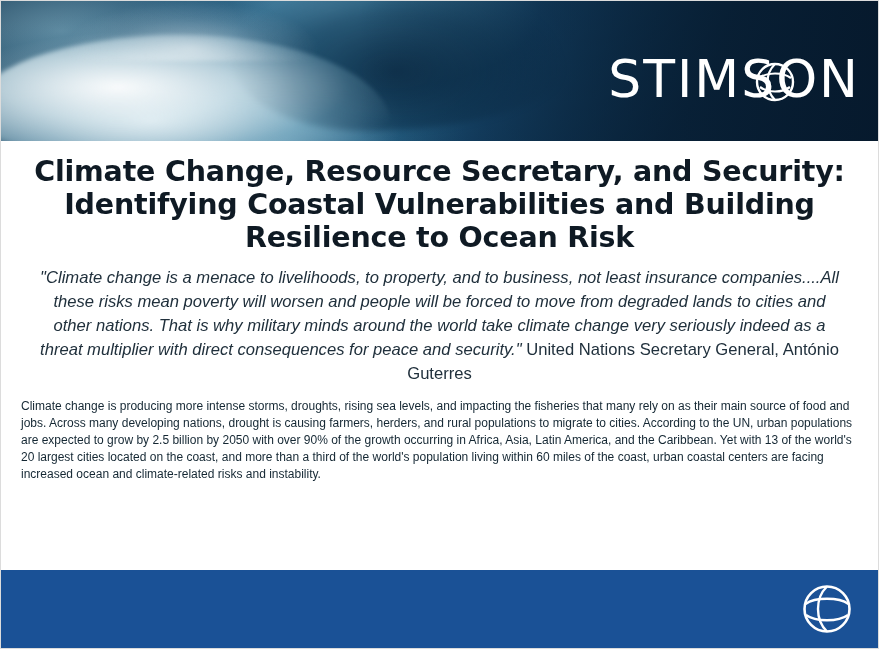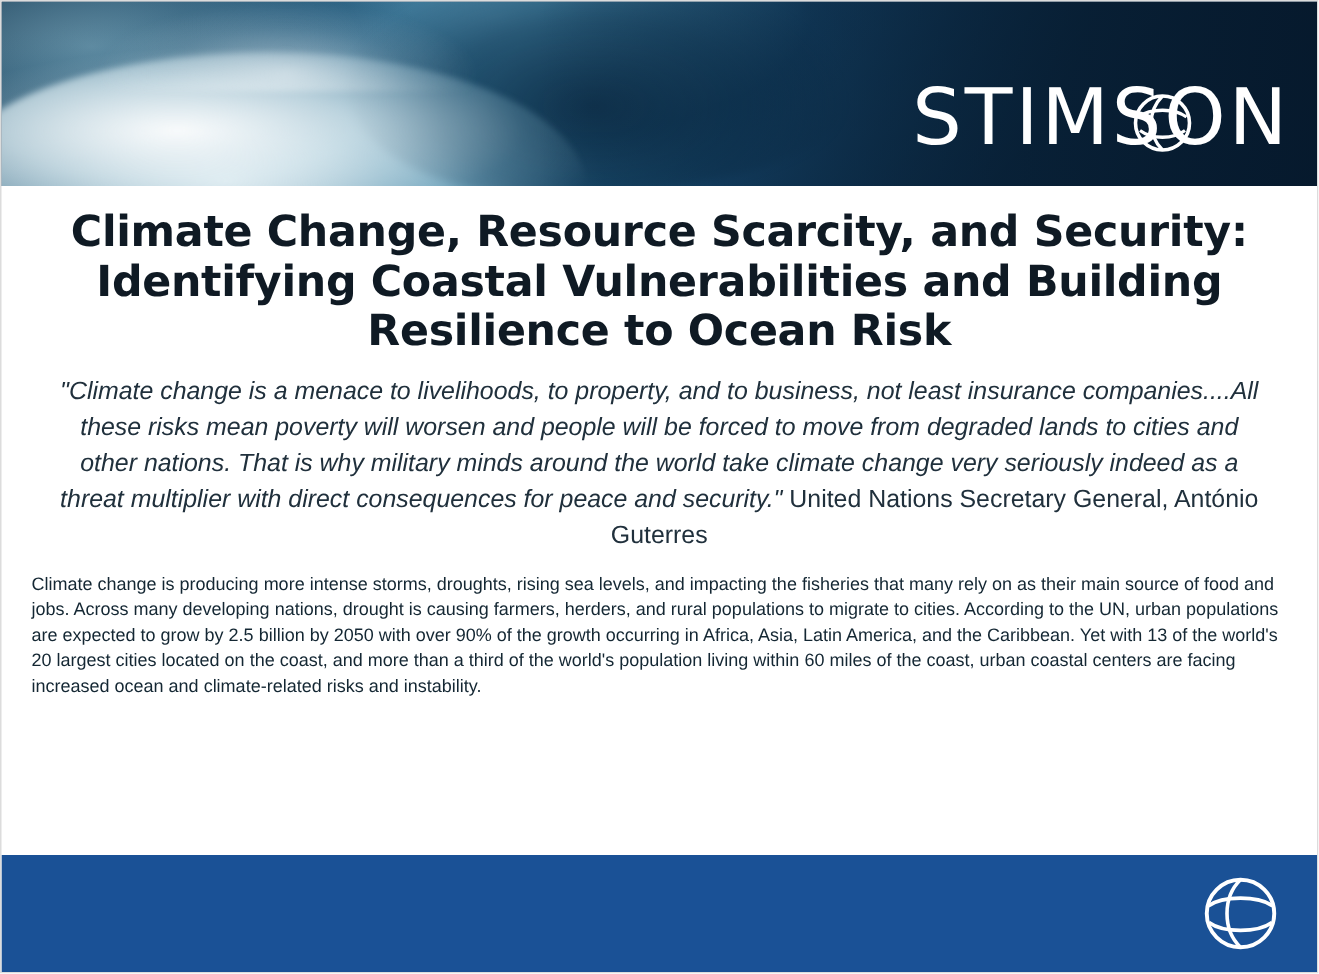--- a/index.html
+++ b/index.html
@@ -20,21 +20,21 @@
     box-sizing: border-box;
     border: 1px solid #dcdcdc;
     background: #ffffff;
     overflow: hidden;
   }
 
   
   .hero {
     position: relative;
     width: 877px;
-    height: 123px;
+    height: 140px;
     overflow: hidden;
     background: #0d2b44;
   }
   .hero-photo {
     position: absolute;
     inset: 0;
     background:
       radial-gradient(ellipse 420px 150px at 150px 120px, rgba(255,255,255,0.85) 0%, rgba(210,230,238,0.55) 25%, rgba(60,120,150,0.12) 60%, rgba(0,0,0,0) 75%),
       radial-gradient(ellipse 260px 110px at 60px 30px, rgba(160,200,215,0.55) 0%, rgba(20,60,90,0.1) 70%, rgba(0,0,0,0) 85%),
       radial-gradient(ellipse 300px 120px at 330px 10px, rgba(120,170,195,0.45) 0%, rgba(10,45,75,0.1) 70%, rgba(0,0,0,0) 85%),
@@ -176,21 +176,21 @@
           <circle cx="20" cy="20" r="18" fill="none" stroke="#ffffff" stroke-width="2.4"></circle>
           <path d="M4 16 C 12 10, 28 10, 36 16" fill="none" stroke="#ffffff" stroke-width="2.2"></path>
           <path d="M5 25 C 13 31, 27 31, 35 25" fill="none" stroke="#ffffff" stroke-width="2.2"></path>
           <path d="M20 2 C 10 12, 10 28, 20 38" fill="none" stroke="#ffffff" stroke-width="2.2"></path>
         </svg>
       </span>
     </div>
   </div>
 
   <div class="title-block">
-    <h1 class="doc-title">Climate Change, Resource Scarcity, and Security: Identifying Coastal Vulnerabilities and Building Resilience to Ocean Risk</h1>
+    <h1 class="doc-title">Climate Change, Resource Secretary, and Security: Identifying Coastal Vulnerabilities and Building Resilience to Ocean Risk</h1>
   </div>
 
   <div class="quote-block">
     <span>"Climate change is a menace to livelihoods, to property, and to business, not least insurance companies....All these risks mean poverty will worsen and people will be forced to move from degraded lands to cities and other nations. That is why military minds around the world take climate change very seriously indeed as a threat multiplier with direct consequences for peace and security."</span>
     <span class="quote-attrib">United Nations Secretary General, António Guterres</span>
   </div>
 
   <div class="body-block">Climate change is producing more intense storms, droughts, rising sea levels, and impacting the fisheries that many rely on as their main source of food and jobs. Across many developing nations, drought is causing farmers, herders, and rural populations to migrate to cities. According to the UN, urban populations are expected to grow by 2.5 billion by 2050 with over 90% of the growth occurring in Africa, Asia, Latin America, and the Caribbean. Yet with 13 of the world's 20 largest cities located on the coast, and more than a third of the world's population living within 60 miles of the coast, urban coastal centers are facing increased ocean and climate-related risks and instability.</div>
 
   <div class="footer">

